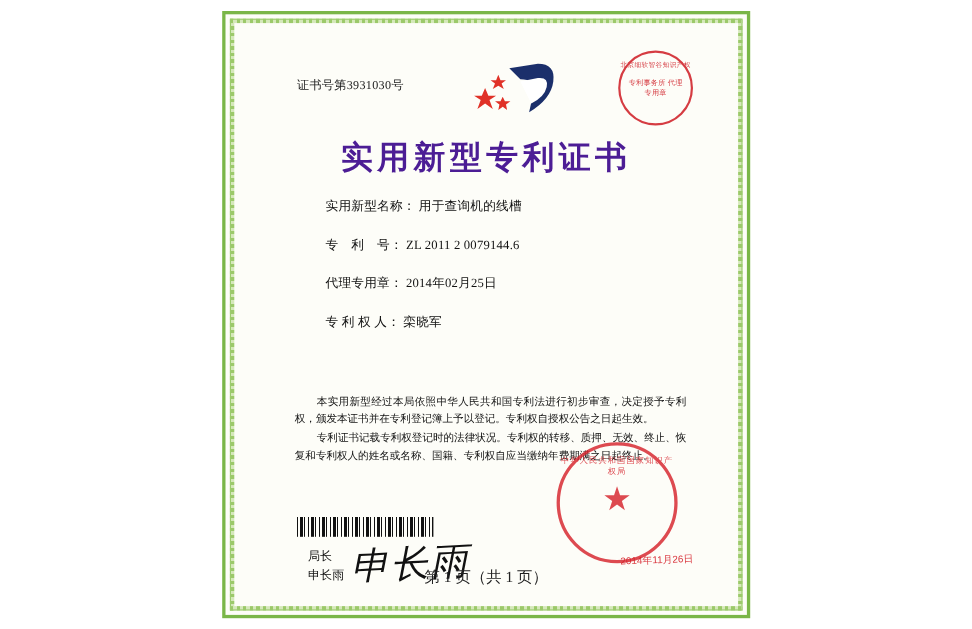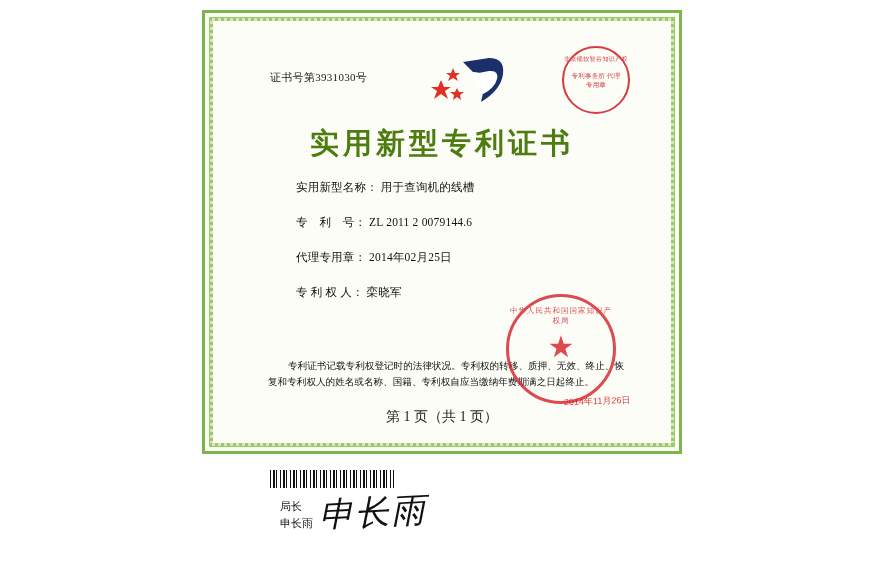--- a/index.html
+++ b/index.html
@@ -20,21 +20,21 @@
     height: 572px;
     background: #ffffff;
   }
 
   
   .certificate {
     position: absolute;
     left: 202px;
     top: 10px;
     width: 480px;
-    height: 444px;
+    height: 552px;
     background: #fdfdf8;
     box-sizing: border-box;
   }
 
   
   .frame-outer {
     position: absolute;
     left: 0;
     top: 0;
     right: 0;
@@ -130,21 +130,21 @@
   
   .title {
     position: absolute;
     left: 0;
     right: 0;
     top: 96px;
     text-align: center;
     font-size: 29px;
     font-weight: bold;
     letter-spacing: 4px;
-    color: #4d7c0f;
+    color: #4c1d95;
     font-family: "DejaVu Serif", "Liberation Serif", serif;
   }
 
   
   .fields {
     position: absolute;
     left: 72px;
     right: 40px;
     top: 152px;
   }
@@ -314,20 +314,21 @@
           <span class="field-label">代理专用章：</span>
           <span class="field-value">2014年02月25日</span>
         </div>
         <div class="field-row">
           <span class="field-label">专 利 权 人：</span>
           <span class="field-value">栾晓军</span>
         </div>
       </div>
 
       <div class="paragraphs">
+        <p>本实用新型经过本局依照中华人民共和国专利法进行初步审查，决定授予专利权，颁发本证书并在专利登记簿上予以登记。专利权自授权公告之日起生效。</p>
         <p>专利证书记载专利权登记时的法律状况。专利权的转移、质押、无效、终止、恢复和专利权人的姓名或名称、国籍、专利权自应当缴纳年费期满之日起终止。</p>
       </div>
 
       <div class="barcode"></div>
 
       <div class="sig-label">
         <div>局长</div>
         <div>申长雨</div>
       </div>
       <div class="sig-script">申长雨</div>

